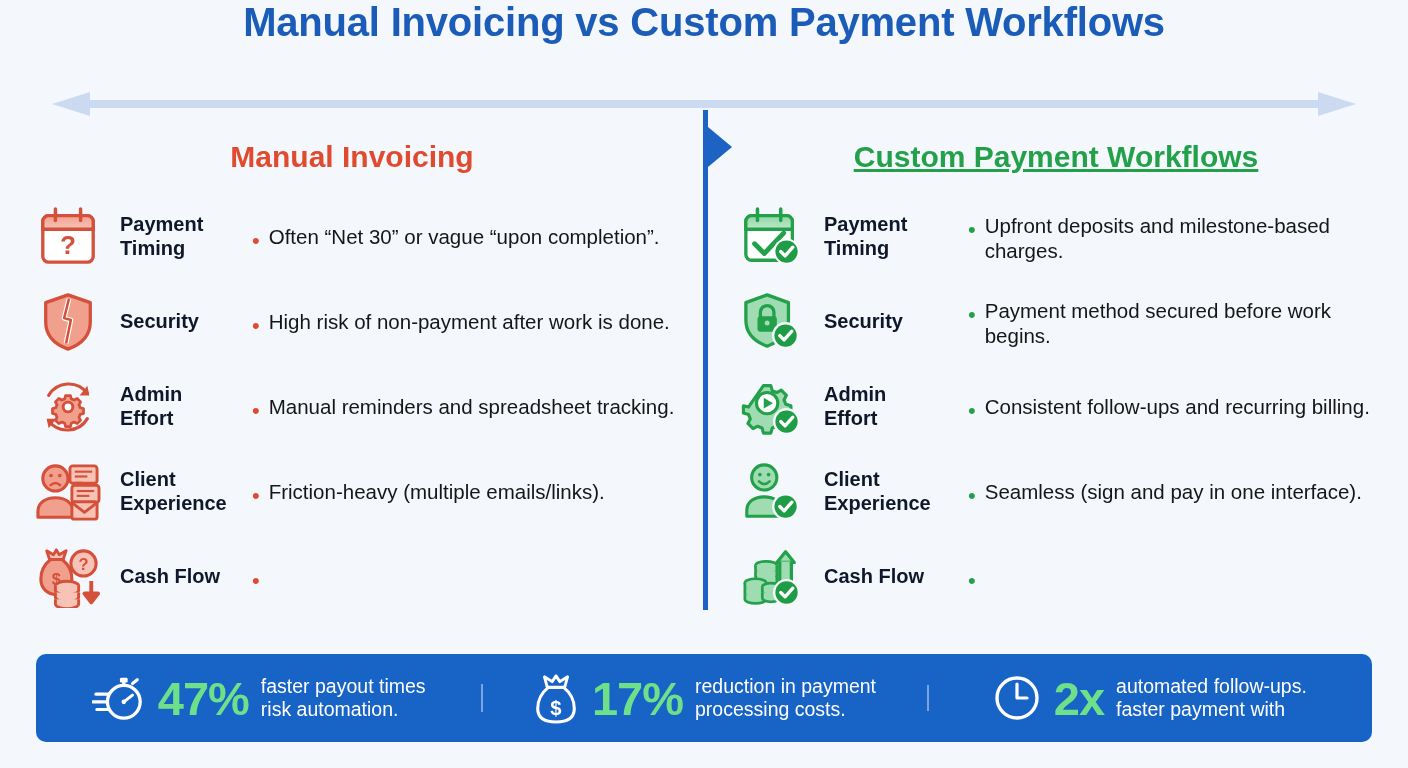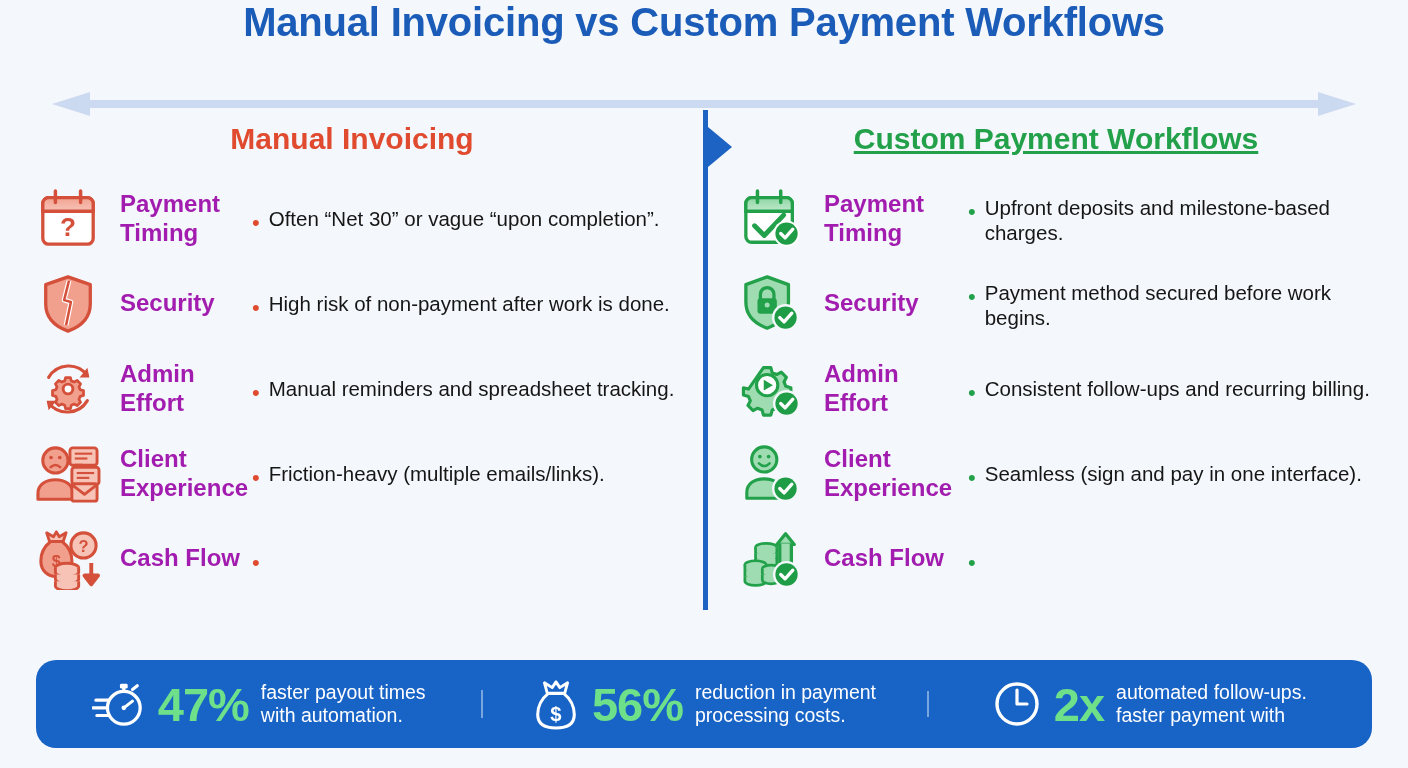--- a/index.html
+++ b/index.html
@@ -54,21 +54,21 @@
     border-bottom:20px solid transparent;
     border-left:24px solid #1d63c4;
   }
 
   
   .columns{
     position:absolute;
     top:122px; left:0; right:0;
     display:flex;
   }
-  .col{ width:704px; padding:0 24px; }
+  .col{ width:704px; padding:0 24px;margin-top:18px; }
   .col-head{
     text-align:center;
     font-size:30px;
     font-weight:bold;
     margin-bottom:20px;
   }
   .col.manual .col-head{ color:#e04a2f; }
   .col.custom .col-head{ color:#22a14a;text-decoration:underline; }
 
   .rows{ display:flex; flex-direction:column; }
@@ -76,21 +76,21 @@
     display:flex;
     align-items:center;
     height:85px;
   }
   .icon-cell{
     width:88px; min-width:88px;
     display:flex; align-items:center; justify-content:center;
   }
   .label-cell{
     width:140px; min-width:140px;
-    font-size:24px; font-weight:bold; color:#a21caf;
+    font-size:20px; font-weight:bold; color:#0f172a;
     line-height:1.18;
     padding-left:8px;
   }
   .col.custom .label-cell{ width:152px; min-width:152px; }
   .desc-cell{
     flex:1;
     display:flex;
     align-items:flex-start;
     font-size:20.5px;
     color:#161616;
@@ -102,24 +102,24 @@
     line-height:1;
     margin-right:9px;
     margin-top:6px;
   }
   .col.manual .bullet{ color:#e04a2f; }
   .col.custom .bullet{ color:#22a14a; }
 
   
   .stats{
     position:absolute;
-    left:36px; right:36px; bottom:20px;
+    left:36px; right:36px; bottom:26px;
     height:88px;
     background:#1763c6;
-    border-radius:20px;
+    border-radius:10px;
     display:flex;
     align-items:center;
   }
   .stat{
     flex:1;
     display:flex;
     align-items:center;
     justify-content:center;
     gap:12px;
     position:relative;
@@ -438,33 +438,33 @@
         <line x1="33" y1="10" x2="33" y2="15" stroke="#ffffff" stroke-width="3.4"></line>
         <line x1="42" y1="12" x2="47" y2="8" stroke="#ffffff" stroke-width="3.2" stroke-linecap="round"></line>
         <line x1="4" y1="23" x2="17" y2="23" stroke="#ffffff" stroke-width="3.2" stroke-linecap="round"></line>
         <line x1="1" y1="31" x2="14" y2="31" stroke="#ffffff" stroke-width="3.2" stroke-linecap="round"></line>
         <line x1="5" y1="39" x2="17" y2="39" stroke="#ffffff" stroke-width="3.2" stroke-linecap="round"></line>
       </svg>
     </div>
     <div class="stat-num">47%</div>
     <div class="stat-txt">
       <div>faster payout times</div>
-      <div>with automation.</div>
+      <div>risk automation.</div>
     </div>
   </div>
 
   <div class="stat">
     <div class="stat-icon">
       <svg width="48" height="52" viewBox="0 0 48 54">
         <path d="M16 16 q-11 9 -11 22 c0 10 8 14 19 14 s19 -4 19 -14 q0 -13 -11 -22 Z" fill="none" stroke="#ffffff" stroke-width="3.2" stroke-linejoin="round"></path>
         <path d="M15 16 l-3 -11 8 5 4 -6 4 6 8 -5 -3 11 Z" fill="none" stroke="#ffffff" stroke-width="3" stroke-linejoin="round"></path>
         <text x="24" y="45" text-anchor="middle" font-family="Liberation Sans, sans-serif" font-size="21" font-weight="bold" fill="#ffffff">$</text>
       </svg>
     </div>
-    <div class="stat-num">56%</div>
+    <div class="stat-num">17%</div>
     <div class="stat-txt">
       <div>reduction in payment</div>
       <div>processing costs.</div>
     </div>
   </div>
 
   <div class="stat">
     <div class="stat-icon">
       <svg width="50" height="50" viewBox="0 0 50 50">
         <circle cx="25" cy="25" r="20" fill="none" stroke="#ffffff" stroke-width="3.4"></circle>

